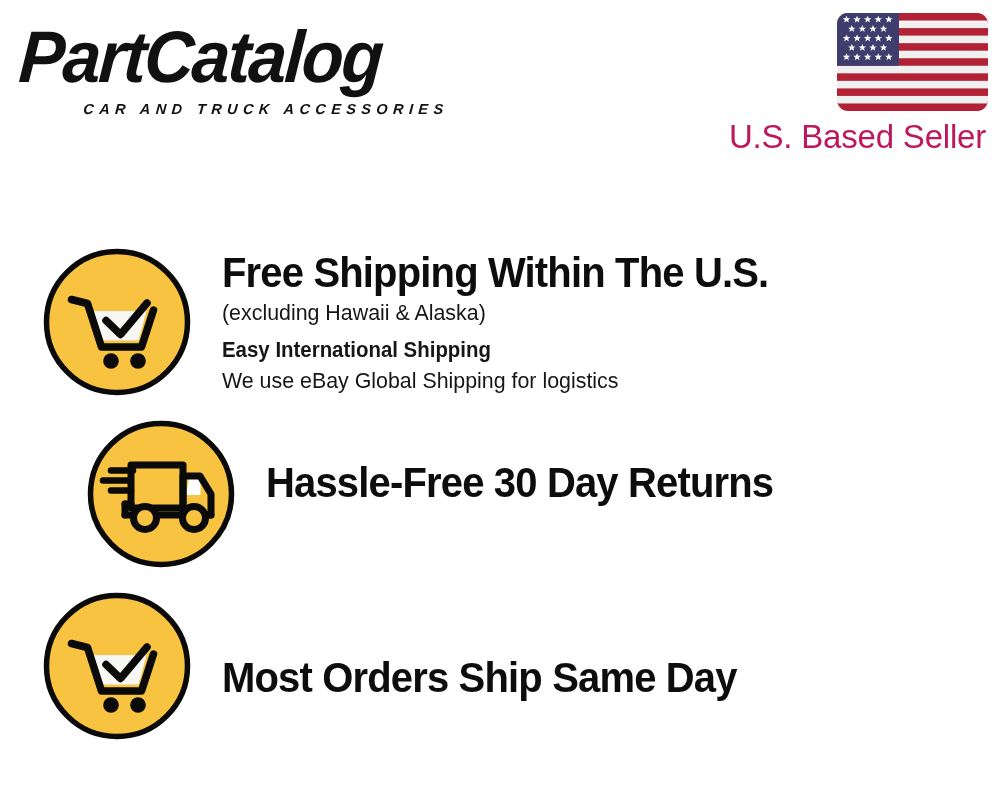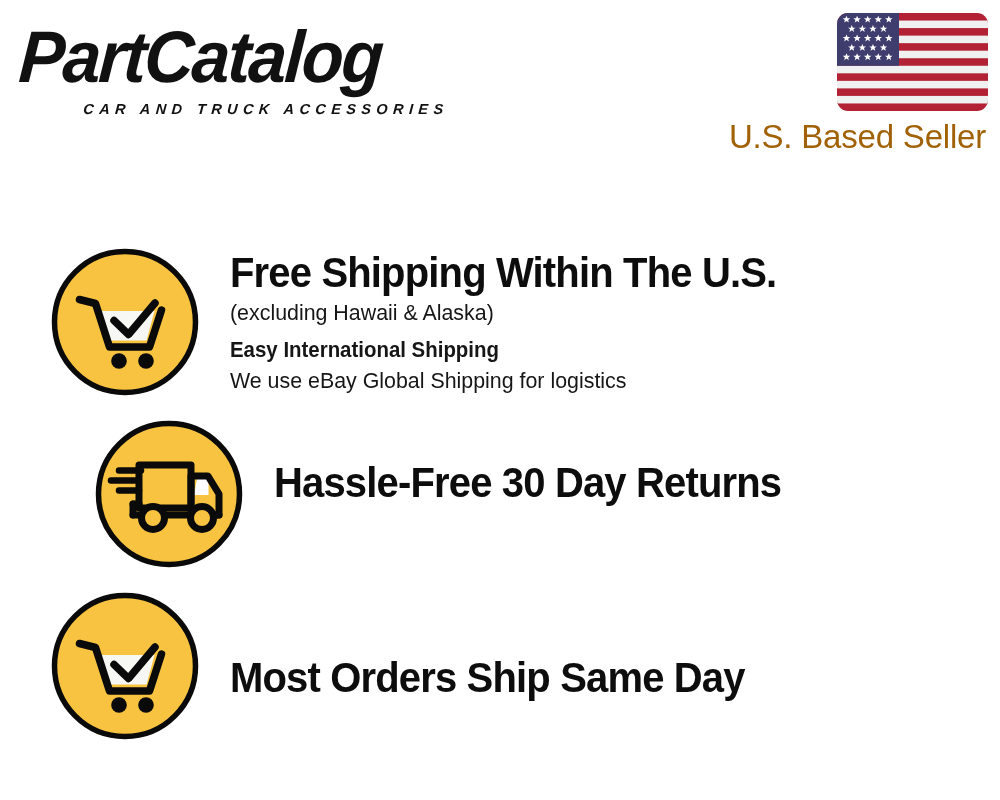--- a/index.html
+++ b/index.html
@@ -74,29 +74,29 @@
   #flag-badge svg { display: block; }
 
   #seller-label {
     position: absolute;
     right: 14px;
     top: 117px;
     font-family: "Liberation Sans", sans-serif;
     font-size: 33px;
     font-weight: 400;
     line-height: 40px;
-    color: #a16207;
+    color: #be185d;
     white-space: nowrap;
     letter-spacing: -0.2px;
   }
 
   
   #features {
     position: absolute;
-    left: 8px;
+    left: 0;
     top: 175px;
     width: 840px;
     height: 625px;
   }
   .feature-row {
     position: absolute;
     left: 0;
     width: 1000px;
   }
   .feature-row.row-0 { top: 60px;  height: 172px; }

